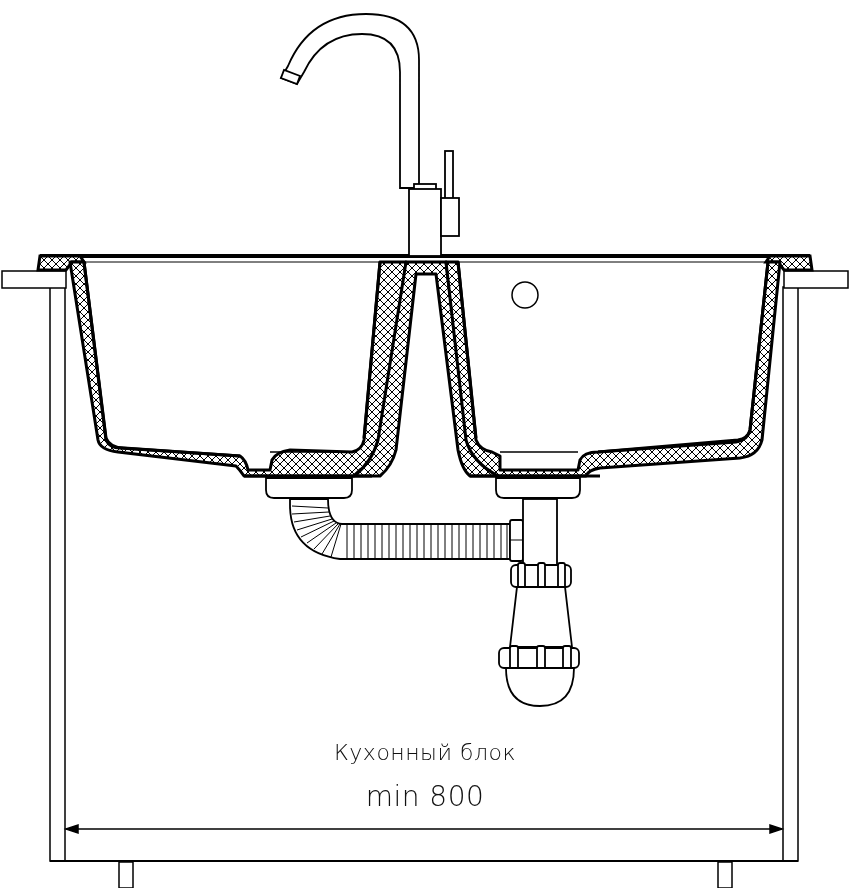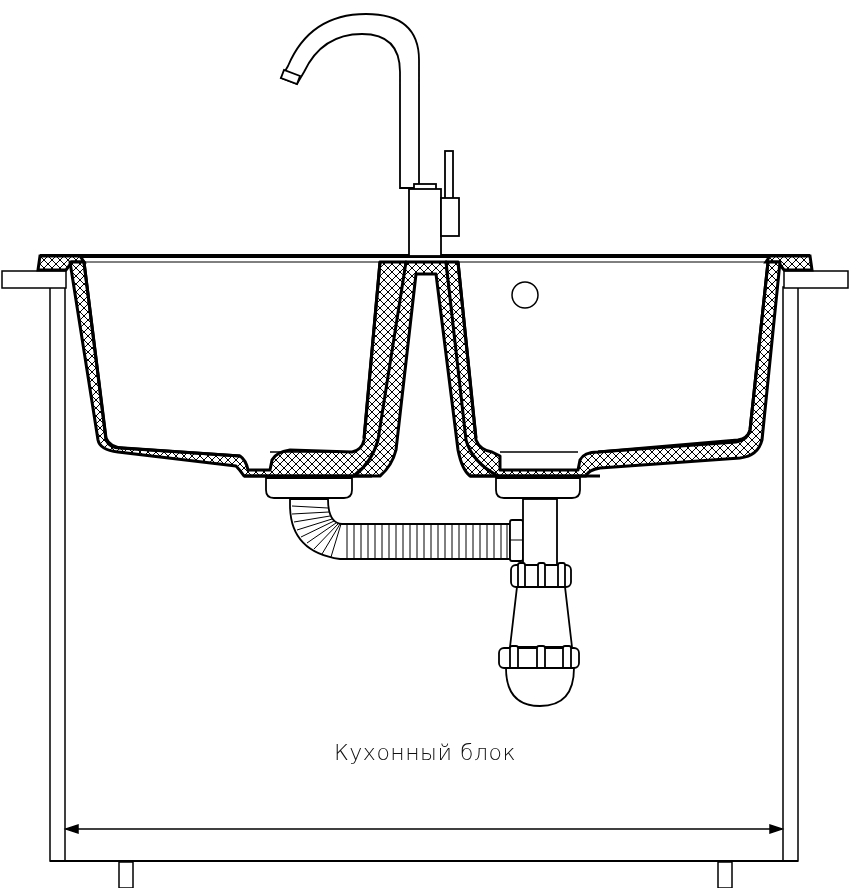--- a/index.html
+++ b/index.html
@@ -159,13 +159,14 @@
     <rect x="499" y="648" width="80" height="20" rx="5"></rect>
     <rect x="510" y="646" width="8" height="24" rx="2"></rect>
     <rect x="537" y="646" width="8" height="24" rx="2"></rect>
     <rect x="563" y="646" width="8" height="24" rx="2"></rect>
 
     <path d="M506,668 Q506,706 540,706 Q574,706 574,668 Z"></path>
   </g>
 </svg>
 
 <div class="label label-cabinet">Кухонный блок</div>
+<div class="label label-dim">min 800</div>
 </div>
 
 </body></html>

